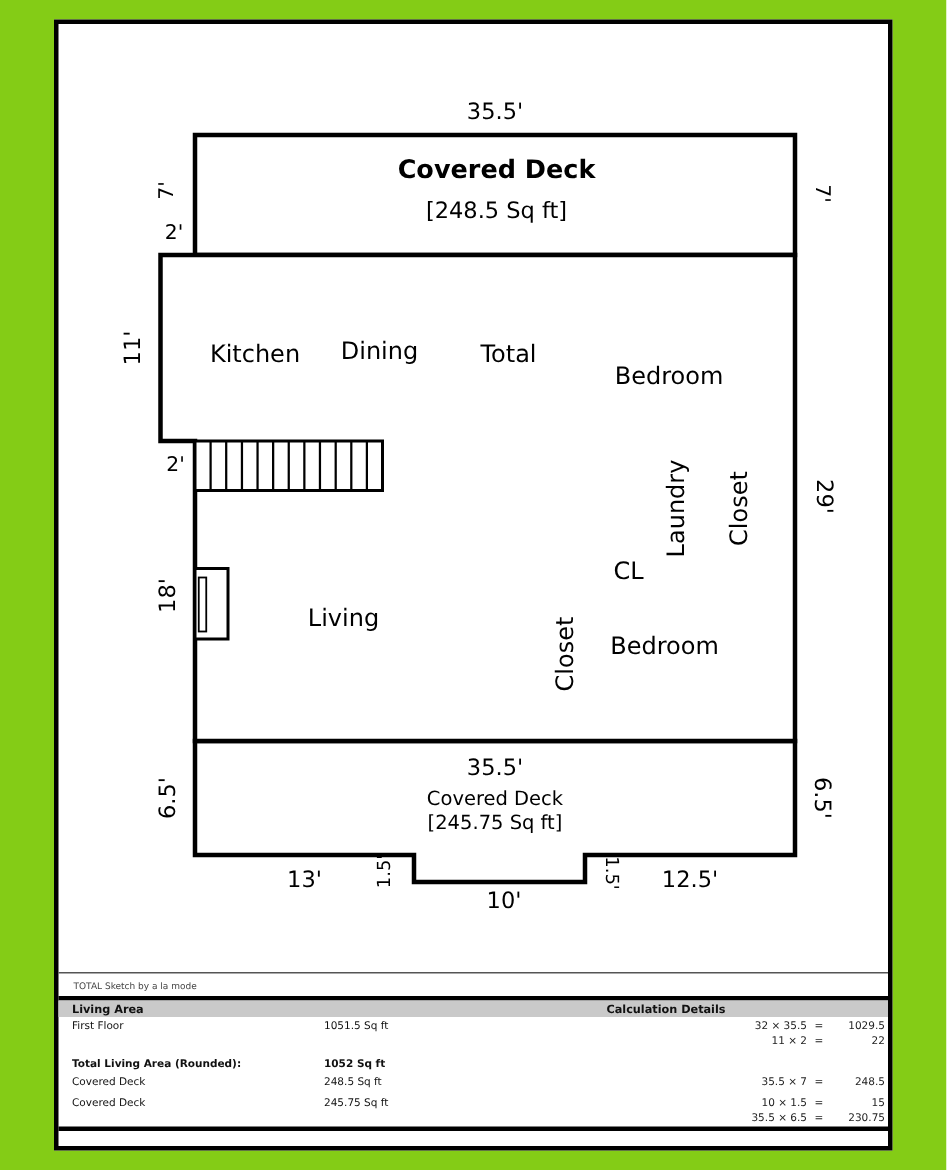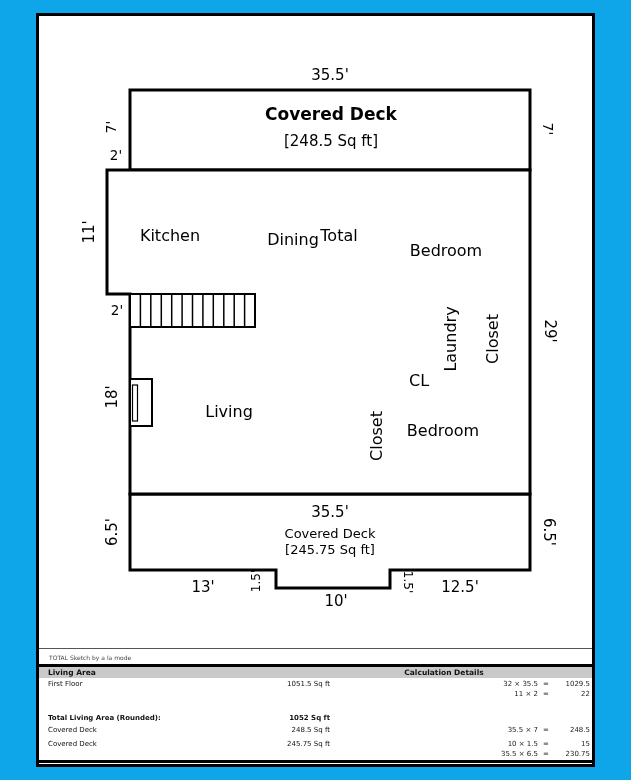--- a/index.html
+++ b/index.html
@@ -1,16 +1,16 @@
 <!DOCTYPE html>
 <html><head>
 <meta charset="utf-8">
 <style>
   html,body{margin:0;padding:0;background:#fff;}
-  #stage{position:relative;width:631px;height:780px;background:#0ea5e9;overflow:hidden;
+  #stage{position:relative;width:631px;height:780px;background:#84cc16;overflow:hidden;
          font-family:"DejaVu Sans",sans-serif;color:#000;}
   #page-border{position:absolute;left:36px;top:13px;width:559px;height:754px;
                border:3px solid #000;box-sizing:border-box;background:#fff;}
   #plan-svg{position:absolute;left:0;top:0;pointer-events:none;}
   .lbl{position:absolute;transform:translate(-50%,-50%);white-space:nowrap;line-height:1;color:#000;}
   .rot-ccw{transform:translate(-50%,-50%) rotate(-90deg);}
   .rot-cw{transform:translate(-50%,-50%) rotate(90deg);}
   .f16{font-size:16px;} .f15{font-size:15px;} .f14{font-size:13.5px;}
   .f13{font-size:13px;} .f12{font-size:12px;}
   .deck-title{font-size:17px;font-weight:bold;}
@@ -19,29 +19,29 @@
            border-top:1px solid #555;}
   .sum-titlebar{position:relative;height:15px;}
   .watermark{position:absolute;left:10px;top:5px;font-size:6px;color:#444;}
   .sum-title{position:absolute;left:0;right:0;top:4px;text-align:center;font-size:7.5px;font-weight:bold;}
   .thick-line{height:3px;background:#000;}
   .gray-band{position:relative;height:11px;line-height:11px;background:#c9c9c9;font-weight:bold;font-size:7.5px;}
   .band-left{position:absolute;left:9px;top:0;}
   .band-calc{position:absolute;left:280px;width:250px;text-align:center;top:0;}
   .srow{position:relative;}
   .cell-name{position:absolute;left:9px;top:1px;}
-  .cell-area{position:absolute;left:188px;width:103px;top:1px;text-align:right;}
+  .cell-area{position:absolute;left:177px;width:103px;top:1px;}
   .calcs{position:absolute;right:2px;top:0;width:160px;color:#222;}
   .calc-line{display:flex;justify-content:flex-end;height:10px;line-height:10px;}
   .calc-line .expr{text-align:right;}
   .calc-line .eq{width:16px;text-align:center;}
   .calc-line .res{width:36px;text-align:right;}
   .bold{font-weight:bold;}
   .row-living{margin-top:1px;height:19px;}
-  .total-row{position:relative;margin-top:15px;height:10px;}
+  .total-row{position:relative;margin-top:6px;height:10px;}
   .band2{margin-top:1px;}
   .row-nl1{margin-top:2px;height:13px;}
   .row-nl2{margin-top:1px;height:19px;}
   .bottom-line{margin-top:2px;}
 </style>
 </head>
 <body>
 
 <div id="stage">
   <div id="page-border"></div>
@@ -79,21 +79,21 @@
 
   <div class="lbl f15" style="left:330px;top:75px;">35.5'</div>
   <div class="lbl deck-title" style="left:331px;top:114px;">Covered Deck</div>
   <div class="lbl f15" style="left:331px;top:141px;">[248.5 Sq ft]</div>
   <div class="lbl rot-ccw f14" style="left:112px;top:127px;">7'</div>
   <div class="lbl f14" style="left:116px;top:156px;">2'</div>
   <div class="lbl rot-cw f14" style="left:547px;top:129px;">7'</div>
 
   <div class="lbl rot-ccw f15" style="left:89px;top:232px;">11'</div>
   <div class="lbl f16" style="left:170px;top:236px;">Kitchen</div>
-  <div class="lbl f16" style="left:253px;top:240px;margin-left:40px;">Dining</div>
+  <div class="lbl f16" style="left:253px;top:234px;">Dining</div>
   <div class="lbl f16" style="left:339px;top:236px;">Total</div>
   <div class="lbl f16" style="left:446px;top:251px;">Bedroom</div>
   <div class="lbl f14" style="left:117px;top:311px;">2'</div>
   <div class="lbl rot-cw f15" style="left:549px;top:331px;">29'</div>
   <div class="lbl rot-ccw f16" style="left:451px;top:339px;">Laundry</div>
   <div class="lbl rot-ccw f16" style="left:493px;top:339px;">Closet</div>
   <div class="lbl rot-ccw f15" style="left:112px;top:397px;">18'</div>
   <div class="lbl f16" style="left:229px;top:412px;">Living</div>
   <div class="lbl f16" style="left:380px;top:381px;margin-left:39px;">CL</div>
   <div class="lbl rot-ccw f16" style="left:377px;top:436px;">Closet</div>

